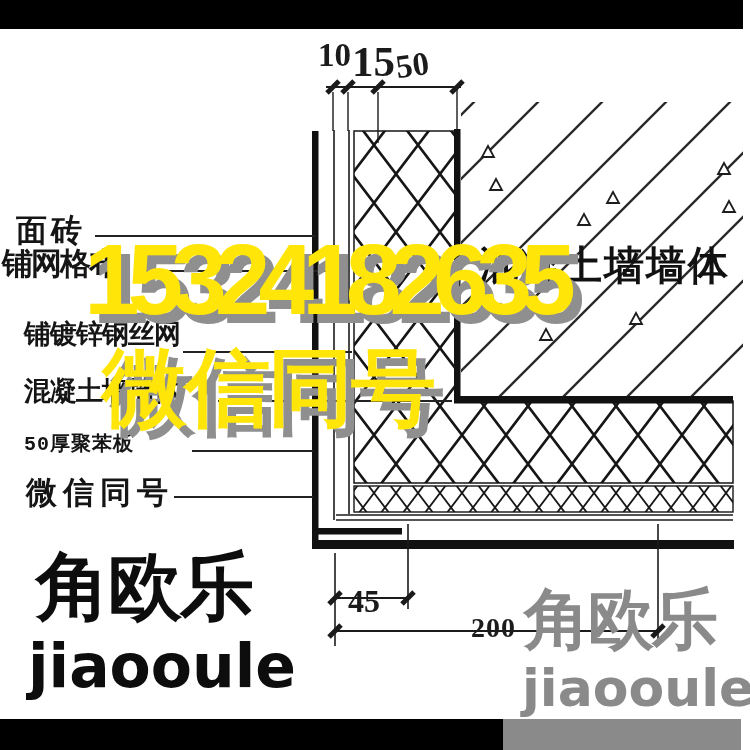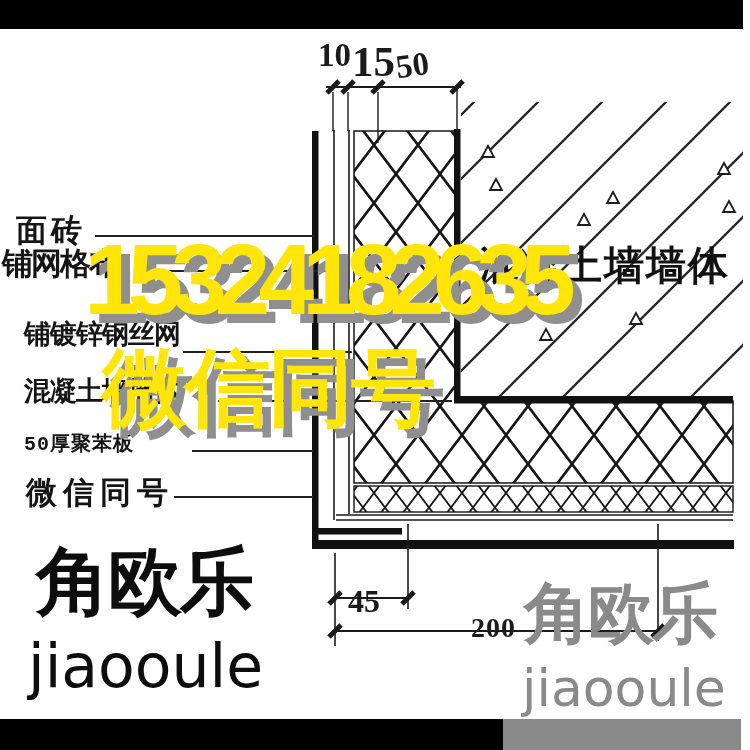--- a/index.html
+++ b/index.html
@@ -29,22 +29,22 @@
   .dim-15{left:352px;top:40px;font-size:43px;}
   .dim-50{left:396px;top:49px;font-size:33px;transform:rotate(-8deg);}
   .dim-45{left:348px;top:561px;font-size:32px;margin-top:24px;}
   .dim-200{left:471px;top:614px;font-size:28px;letter-spacing:1px;}
   
   .wm{color:#ffe608;font-weight:700;line-height:1;white-space:nowrap;
       text-shadow:9px 9px 0 #8f8f8f;font-family:Liberation Sans, sans-serif;}
   .wm-phone{left:84px;top:229px;font-size:100px;letter-spacing:-12px;}
   .wm-note{left:102px;top:345px;font-size:85px;letter-spacing:-2px;}
   
-  .logo-cn{font-family:Liberation Mono, monospace;font-weight:900;line-height:1;white-space:nowrap;}
-  .logo-en{font-family:"DejaVu Sans","Liberation Sans",sans-serif;font-weight:400;line-height:1;white-space:nowrap;}
+  .logo-cn{font-family:Liberation Sans, sans-serif;font-weight:900;line-height:1;white-space:nowrap;}
+  .logo-en{font-family:"DejaVu Sans","Liberation Sans",sans-serif;font-weight:700;line-height:1;white-space:nowrap;}
   .logo-black-cn{left:36px;top:550px;font-size:74px;letter-spacing:-2px;color:#0d0d0d;}
   .logo-black-en{left:28px;top:636px;font-size:60px;letter-spacing:0px;color:#0d0d0d;}
   .logo-gray-cn{left:524px;top:586px;font-size:66px;letter-spacing:-2px;color:#8a8a8a;}
   .logo-gray-en{left:522px;top:662px;font-size:52px;letter-spacing:0px;color:#8a8a8a;}
 </style>
 </head>
 <body>
 
 <div id="page">
 

